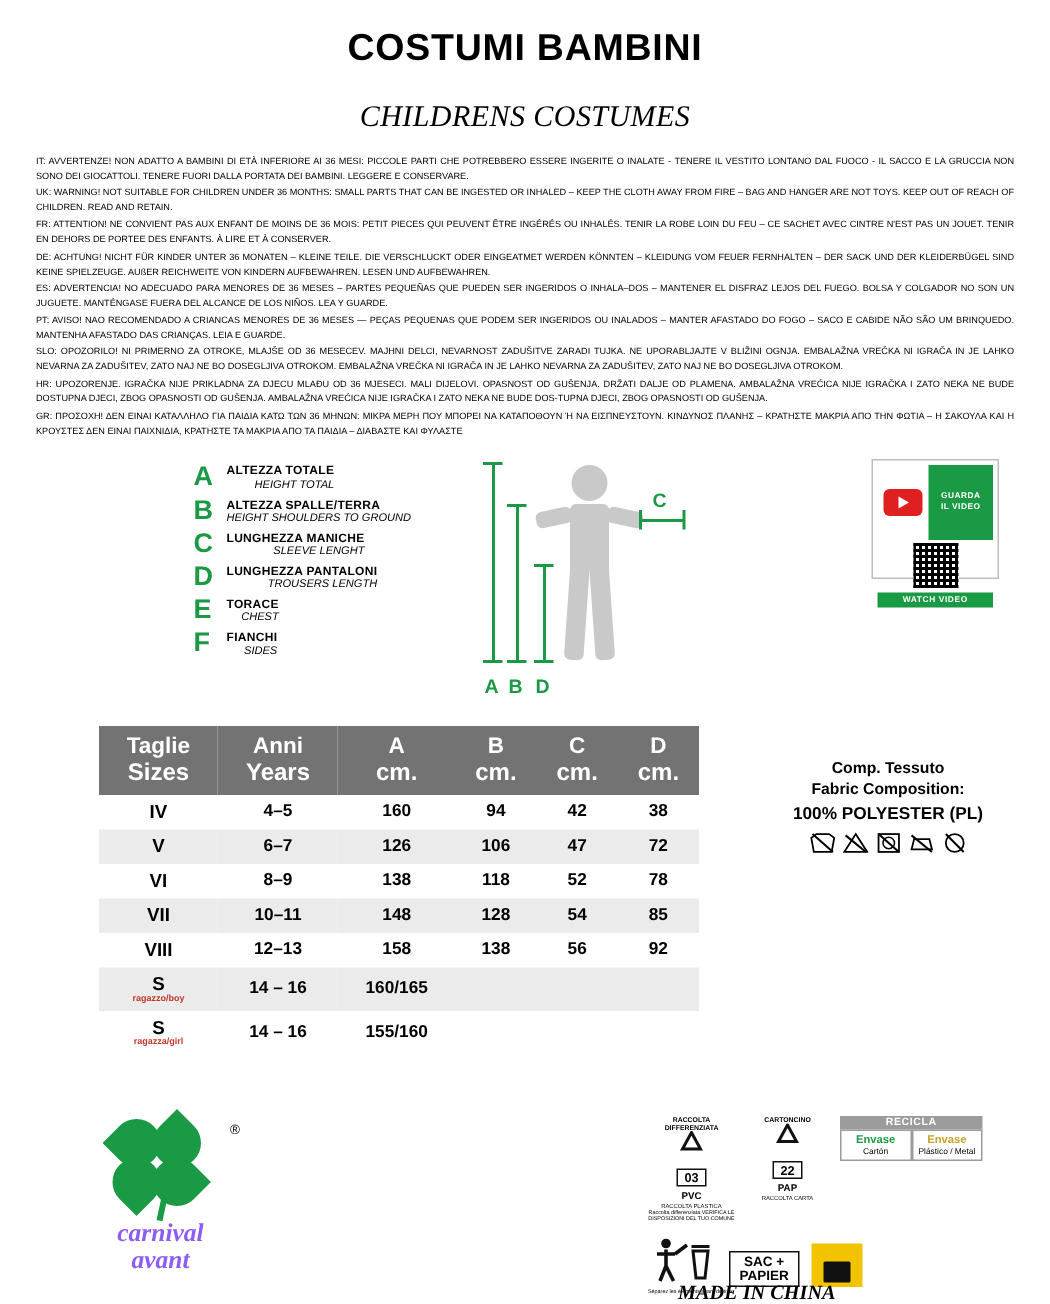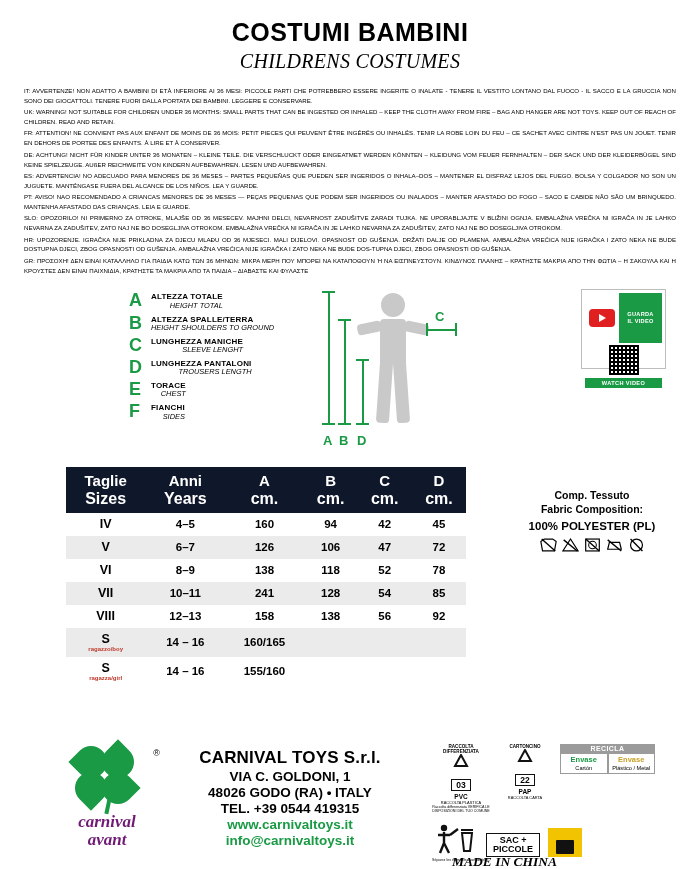--- a/index.html
+++ b/index.html
@@ -21,21 +21,21 @@
     font-size: 25px;
     font-weight: bold;
     letter-spacing: 0.5px;
     margin-top: 18px;
   }
   .subtitle {
     text-align: center;
     font-size: 20px;
     font-style: italic;
     font-family: "Liberation Serif", serif;
-    margin-top: 3px;
+    margin-top: 20px;
     letter-spacing: 0.3px;
   }
 
   
   .warnings {
     margin-top: 13px;
     padding: 0 10px;
     font-size: 6.1px;
     line-height: 1.62;
     text-align: justify;
@@ -164,21 +164,21 @@
 
   
   .table-wrap { position: relative; margin-top: 2px; }
   table.sizes {
     border-collapse: collapse;
     width: 400px;
     margin-left: 52px;
     font-family: "Liberation Sans", sans-serif;
   }
   table.sizes th.head {
-    background: #0f172a;
+    background: #737373;
     color: #ffffff;
     font-size: 15px;
     font-weight: bold;
     padding: 6px 2px;
     text-align: center;
     line-height: 1.08;
     border: none;
   }
   table.sizes th.head .sub { font-size: 16px; font-weight: bold; display: block; }
   table.sizes th.head .sub-it { font-size: 15px; display: block; }
@@ -219,21 +219,21 @@
   .cl1 { left: 5px; top: 0; transform: rotate(45deg); }
   .cl2 { left: 32px; top: 0; transform: rotate(135deg); }
   .cl3 { left: 5px; top: 26px; transform: rotate(-45deg); }
   .cl4 { left: 32px; top: 26px; transform: rotate(-135deg); }
   .clover-stem {
     position: absolute; left: 36px; top: 52px; width: 4px; height: 16px;
     background: #1a9a45; transform: rotate(12deg);
   }
   .logo-word {
     font-family: "Liberation Serif", serif;
-    font-weight: bold; font-style: italic; color: #701a75;
+    font-weight: bold; font-style: italic; color: #8b5cf6;
     font-size: 17px; line-height: .95; margin-top: 2px;
   }
   .reg-mark { position: absolute; right: 2px; top: 2px; font-size: 9px; }
 
   .addr {
     position: absolute; left: 165px; top: 12px; width: 250px; text-align: center;
   }
   .addr .co { font-size: 17px; font-weight: bold; letter-spacing: .2px; }
   .addr .line { font-size: 13.5px; font-weight: bold; margin-top: 1px; }
   .addr .web { font-size: 13.5px; font-weight: bold; color: #1a9a45; margin-top: 1px; }
@@ -427,42 +427,42 @@
           </th>
         </tr>
       </thead>
       <tbody>
         <tr>
           <td><span class="size-label">IV</span></td>
           <td>4–5</td>
           <td>160</td>
           <td>94</td>
           <td>42</td>
-          <td>45</td>
+          <td>38</td>
         </tr>
         <tr class="alt">
           <td><span class="size-label">V</span></td>
           <td>6–7</td>
           <td>126</td>
           <td>106</td>
           <td>47</td>
           <td>72</td>
         </tr>
         <tr>
           <td><span class="size-label">VI</span></td>
           <td>8–9</td>
           <td>138</td>
           <td>118</td>
           <td>52</td>
           <td>78</td>
         </tr>
         <tr class="alt">
           <td><span class="size-label">VII</span></td>
           <td>10–11</td>
-          <td>241</td>
+          <td>148</td>
           <td>128</td>
           <td>54</td>
           <td>85</td>
         </tr>
         <tr>
           <td><span class="size-label">VIII</span></td>
           <td>12–13</td>
           <td>158</td>
           <td>138</td>
           <td>56</td>
@@ -541,28 +541,20 @@
         <span class="cl1"></span>
           <span class="cl2"></span>
           <span class="cl3"></span>
           <span class="cl4"></span>
         <div class="clover-stem"></div>
       </div>
       <div class="logo-word">carnival</div>
       <div class="logo-word">avant</div>
     </div>
 
-    <div class="addr">
-      <div class="co">CARNIVAL TOYS S.r.l.</div>
-      <div class="line">VIA C. GOLDONI, 1</div>
-      <div class="line">48026 GODO (RA) • ITALY</div>
-      <div class="line">TEL. +39 0544 419315</div>
-      <div class="web">www.carnivaltoys.it</div>
-      <div class="web">info@carnivaltoys.it</div>
-    </div>
 
     <div class="recycle-zone">
       <div class="rz-row1">
         <div class="mat-box">
           <div class="mat-top">
             <span>RACCOLTA</span><br>
             <span>DIFFERENZIATA</span>
           </div>
           <div>
             <svg width="22" height="16" viewBox="0 0 22 16">
@@ -607,21 +599,21 @@
         <span class="throw-icon">
           <svg width="44" height="32" viewBox="0 0 44 32">
             <circle cx="12" cy="5" r="3.2" fill="#111"></circle>
             <path d="M12 9 L12 20 L8 30 M12 20 L17 30 M6 12 L18 12 M18 12 L26 6" stroke="#111" stroke-width="2.4" fill="none"></path>
             <path d="M30 10 L40 10 L38 28 L32 28 Z" fill="none" stroke="#111" stroke-width="2"></path>
             <line x1="29" y1="7" x2="41" y2="7" stroke="#111" stroke-width="2"></line>
           </svg>
         </span>
         <div class="sac-box">
           <div class="sac-line">SAC +</div>
-          <div class="sac-line">PICCOLE</div>
+          <div class="sac-line">PAPIER</div>
         </div>
         <div class="bin-box">
           <div class="bin-head"></div>
           <div class="bin-body"></div>
         </div>
       </div>
       <div class="rz-note">Séparez les éléments avant de trier</div>
     </div>
 
     <div class="made-in">MADE IN CHINA</div>

